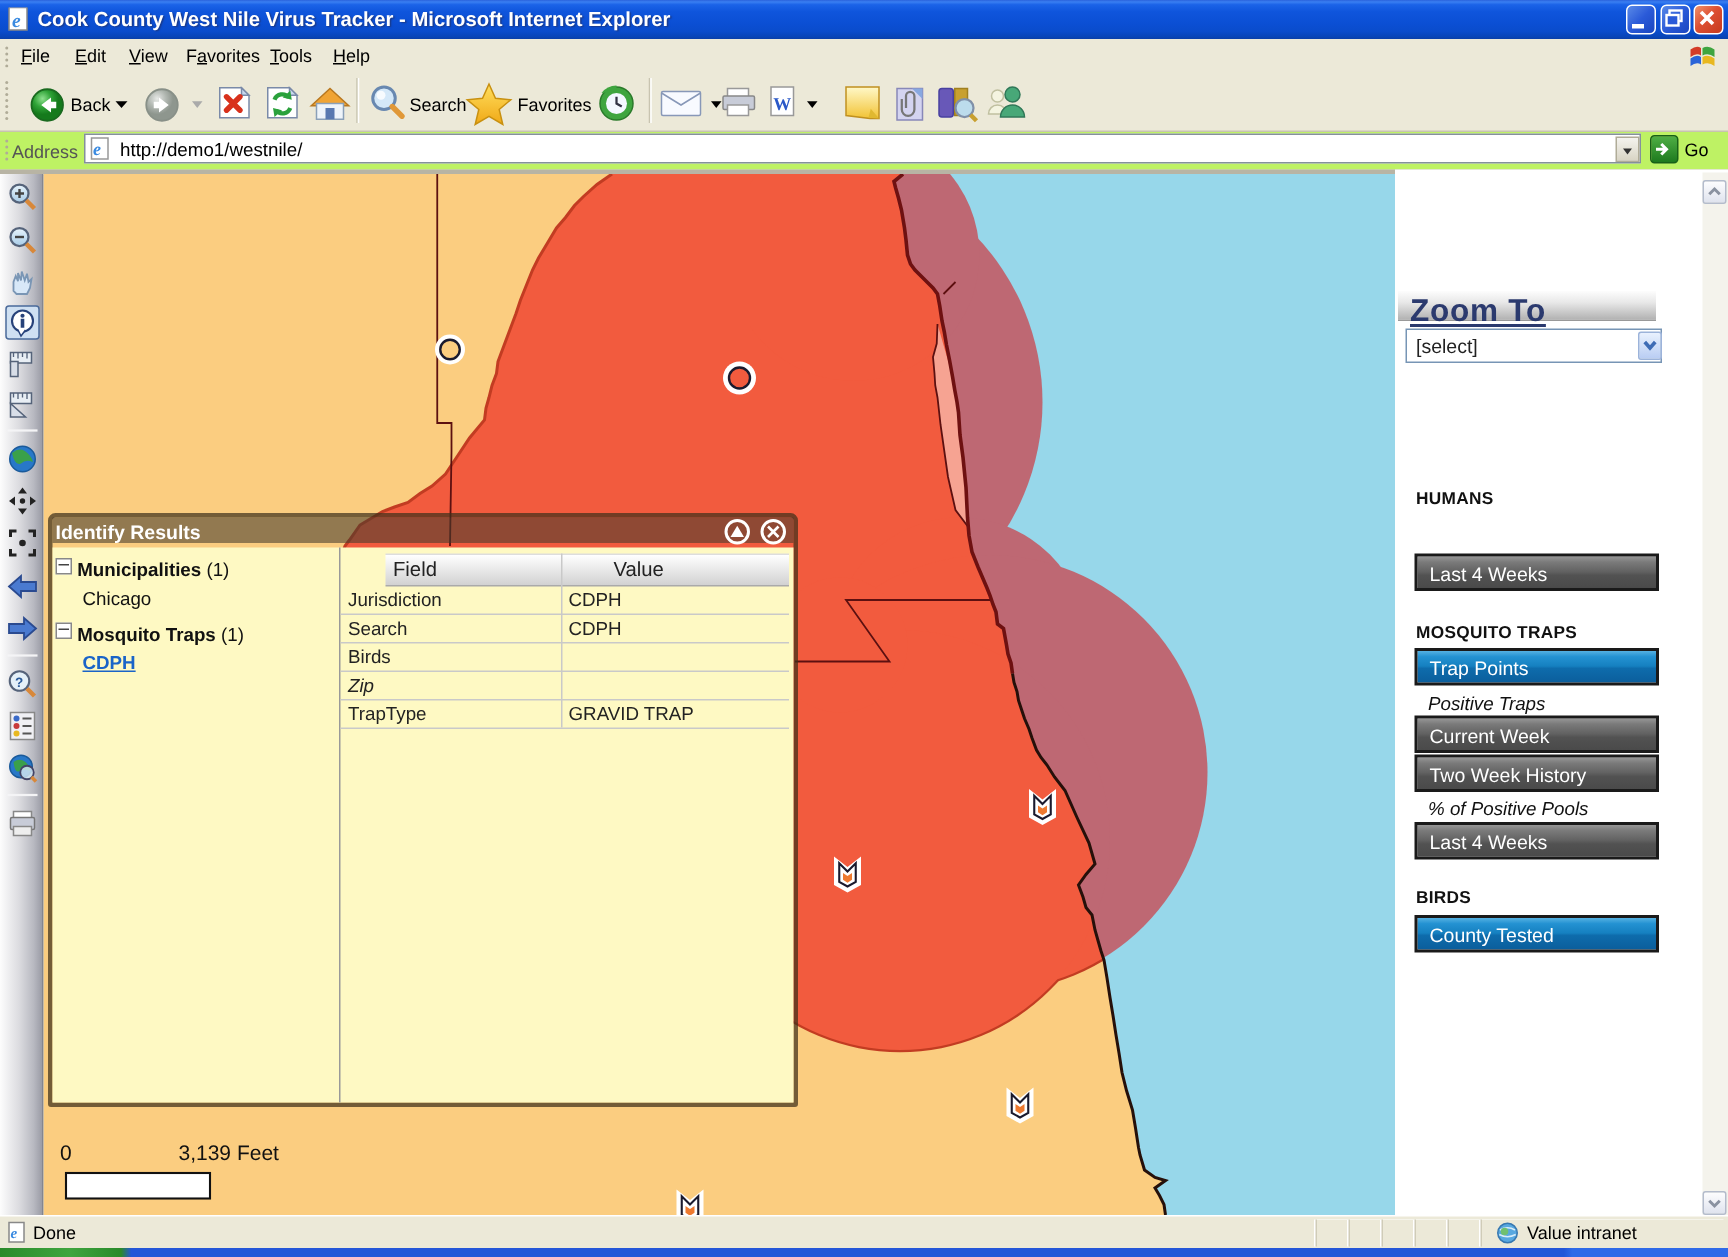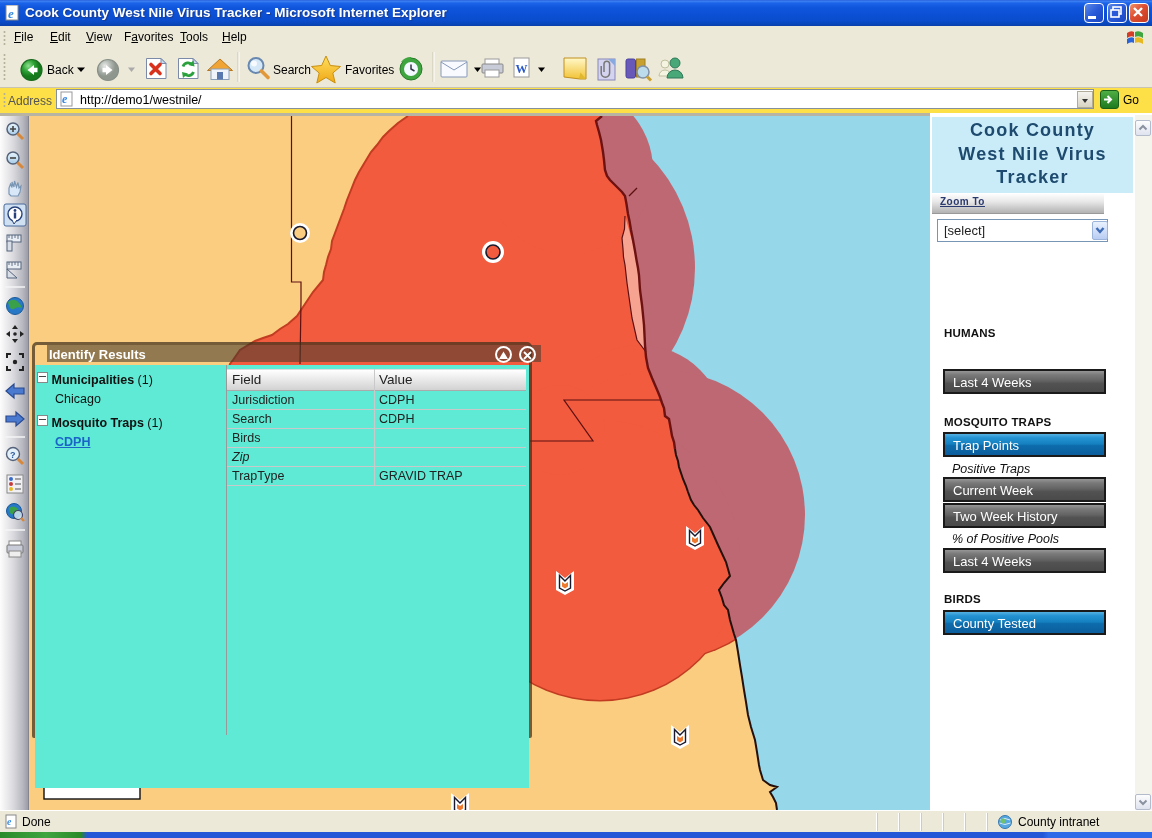--- a/index.html
+++ b/index.html
@@ -12,53 +12,53 @@
 #btnmin{left:1084px;background:linear-gradient(135deg,#5a8ae8 0%,#2a5ad8 50%,#1a46c0 100%);}
 #btnmax{left:1107px;background:linear-gradient(135deg,#5a8ae8 0%,#2a5ad8 50%,#1a46c0 100%);}
 #btncls{left:1129px;background:linear-gradient(135deg,#f0926a 0%,#dd4f32 45%,#c63a1e 100%);}
 
 #menubar{left:0;top:26px;width:912px;height:22px;background:#ECE9D8;border-bottom:1px solid #d4d0bc;}
 .menuitem{top:4px;font-size:12px;color:#000;}
 #menulogo{left:1122px;top:26px;width:26px;height:21px;}
 
 #toolbar{left:0;top:48px;width:1152px;height:39px;background:#ECE9D8;border-bottom:1px solid #c8c4b0;}
 
-#addrbar{left:0;top:88px;width:1152px;height:25px;background:#fde047;}
+#addrbar{left:0;top:88px;width:1152px;height:25px;background:#bef264;}
 #addrlabel{left:8px;top:6px;font-size:12px;color:#555;}
 #addrinput{left:56px;top:1px;width:1038px;height:20px;background:#fff;border:1px solid #84909c;box-sizing:border-box;}
 #addrtext{left:80px;top:5px;font-size:12.5px;color:#000;}
 #addrdrop{left:1077px;top:3px;width:16px;height:17px;background:linear-gradient(180deg,#f4f3ee,#d8d4c4);border:1px solid #b0ac98;box-sizing:border-box;}
 #gobtn{left:1100px;top:2px;width:19px;height:19px;border-radius:3px;background:linear-gradient(180deg,#4fae44,#1e7a1e);border:1px solid #186018;box-sizing:border-box;}
 #gotext{left:1123px;top:5px;font-size:12px;}
 
 #contentline{left:0;top:113px;width:1152px;height:3px;background:#b8b4a4;border-bottom:1px solid #f8f6ec;}
 #toolcol{left:0;top:116px;width:29px;height:694px;background:linear-gradient(90deg,#fdfdfd 0%,#dcdce0 45%,#b8b9c1 80%,#9b9ca6 100%);border-right:1px solid #84858f;box-sizing:border-box;}
 
 #map{left:29px;top:116px;}
 
 #popup{left:32px;top:342px;width:500px;height:396px;border:3px solid rgba(62,48,26,0.72);border-radius:5px 5px 2px 2px;box-sizing:border-box;}
-#ptitle{left:0;top:0;width:494px;height:17px;background:rgba(70,60,45,0.58);margin-left:12px;}
+#ptitle{left:0;top:0;width:494px;height:17px;background:rgba(70,60,45,0.58);}
 #ptitletext{left:2px;top:2px;font-size:13px;font-weight:bold;color:#fff;}
-#pbody{left:0;top:20px;width:494px;height:423px;background:#5eead4;}
+#pbody{left:0;top:20px;width:494px;height:370px;background:#fef9c3;}
 .pcirc{top:1px;width:17px;height:17px;border:2px solid #fff;border-radius:50%;box-sizing:border-box;}
 #pbody .tree{font-size:12.5px;color:#111;}
 #treepane{left:0;top:0;width:191px;height:370px;border-right:1px solid #999;}
 .minus{display:inline-block;width:9px;height:9px;border:1px solid #888;background:#fff;position:relative;vertical-align:1px;}
 .minus:after{content:"";position:absolute;left:1px;right:1px;top:3px;height:1px;background:#444;}
 
 #ptable{left:192px;top:4px;width:299px;}
-#pthead{height:20px;background:linear-gradient(180deg,#ffffff,#d2d2d2);border-top:1px solid #ddd;border-bottom:1px solid #aaa;}
+#pthead{height:20px;background:linear-gradient(180deg,#ffffff,#d2d2d2);border-top:1px solid #ddd;border-bottom:1px solid #aaa;margin-left:30px;}
 .prow{height:18px;border-bottom:1px solid #c9c9c9;}
 .pc1{position:absolute;left:5px;top:2px;font-size:12.5px;color:#222;}
 .pc2{position:absolute;left:152px;top:2px;font-size:12.5px;color:#222;}
 #pcoldiv{left:147px;top:0px;width:1px;background:#c9c9c9;}
 
 #sidebar{left:930px;top:113px;width:222px;height:697px;background:#fff;}
 #sbheader{left:2px;top:4px;width:201px;height:76px;background:#c9ecf8;color:#1d4a6e;font-weight:bold;font-size:18px;letter-spacing:1.2px;text-align:center;line-height:23.5px;padding-top:2px;box-sizing:border-box;}
-.sbbar{left:2px;width:172px;height:20px;background:linear-gradient(180deg,#fdfdfd 0%,#e8e8e8 40%,#b2b2b2 100%);border-bottom:1px solid #999;box-sizing:border-box;color:#2b3a6e;font-weight:bold;font-size:10px;padding:2px 0 0 8px;letter-spacing:0.5px;text-decoration:underline;}
+.sbbar{left:2px;width:172px;height:20px;background:linear-gradient(180deg,#fdfdfd 0%,#e8e8e8 40%,#b2b2b2 100%);border-bottom:1px solid #999;box-sizing:border-box;color:#2b3a6e;font-weight:bold;font-size:21px;padding:2px 0 0 8px;letter-spacing:0.5px;text-decoration:underline;}
 #sbselect{left:7px;top:106px;width:171px;height:23px;background:#fff;border:1px solid #7795b5;box-sizing:border-box;}
 #sbselarrow{left:154px;top:1px;width:16px;height:19px;background:linear-gradient(180deg,#e9f1fe,#b9cdf3);border:1px solid #9cb3da;border-radius:2px;box-sizing:border-box;}
 .sblabel{left:14px;font-size:11.5px;font-weight:bold;color:#111;letter-spacing:0.2px;}
 .sbbtn{left:13px;width:163px;height:25px;box-sizing:border-box;border:2px solid #1a1a1a;color:#fff;font-size:13px;padding:4px 0 0 8px;}
 .bluebtn{background:linear-gradient(180deg,#55b1e2 0%,#2492d2 18%,#1580c0 48%,#0e6cac 55%,#0b5e9c 100%);}
 .graybtn{background:linear-gradient(180deg,#969696 0%,#7a7a7a 18%,#626262 48%,#525252 60%,#4a4a4a 100%);}
 .sbital{left:22px;font-size:12.5px;font-style:italic;color:#111;}
 
 #sbscroll{left:205px;top:2px;width:17px;height:695px;background:#f4f3ec;}
 .scrbtn{left:0px;width:16px;height:16px;background:linear-gradient(180deg,#fdfdfe,#dfe3ee);border:1px solid #b4bccc;border-radius:2px;box-sizing:border-box;}
@@ -465,21 +465,20 @@
 <div class="prow" style="position:relative;">
           <span class="pc1">TrapType</span>
           <span class="pc2">GRAVID TRAP</span>
         </div>
 <div id="pcoldiv" class="abs" style="height:116px;"></div>
 </div>
 </div>
 </div>
 
 <div id="sidebar" class="abs">
-<div id="sbheader" class="abs">Cook County<br>West Nile Virus<br>Tracker</div>
 <div class="sbbar abs" style="top:81px;">Zoom To</div>
 <div id="sbselect" class="abs">
       <span class="abs" style="left:6px;top:3px;font-size:13px;color:#222;">[select]</span>
 <div id="sbselarrow" class="abs"><svg width="14" height="17">
           <path d="M3.5 6 L7 10 L10.5 6" stroke="#3e6cb5" stroke-width="2.4" fill="none"></path>
         </svg></div>
 </div>
 <div class="sblabel abs" style="top:214px;">HUMANS</div>
 <div class="sbbtn graybtn abs" style="top:256px;">Last 4 Weeks</div>
 <div class="sblabel abs" style="top:303px;">MOSQUITO TRAPS</div>
@@ -511,15 +510,15 @@
 <div class="cell abs" style="left:899px;width:21px;"></div>
 <div class="cell abs" style="left:921px;width:21px;"></div>
 <div class="cell abs" style="left:943px;width:21px;"></div>
 <div class="cell abs" style="left:965px;width:21px;"></div>
 <div class="cell abs" style="left:987px;width:162px;"></div>
 <div class="abs" style="left:997px;top:3px;width:16px;height:16px;"><svg width="16" height="16">
         <circle cx="8" cy="8" r="6.5" fill="#58a8e0" stroke="#3878b0"></circle>
         <path d="M3 6 Q8 3 13 6 M2.5 9 Q8 12 13.5 9" stroke="#d8ecf8" fill="none"></path>
         <circle cx="6" cy="7" r="2.5" fill="#70c070"></circle>
       </svg></div>
-<div id="lintext" class="abs">County intranet</div>
+<div id="lintext" class="abs">Value intranet</div>
 </div>
 <div id="taskbar" class="abs"></div>
 
 </body></html>

